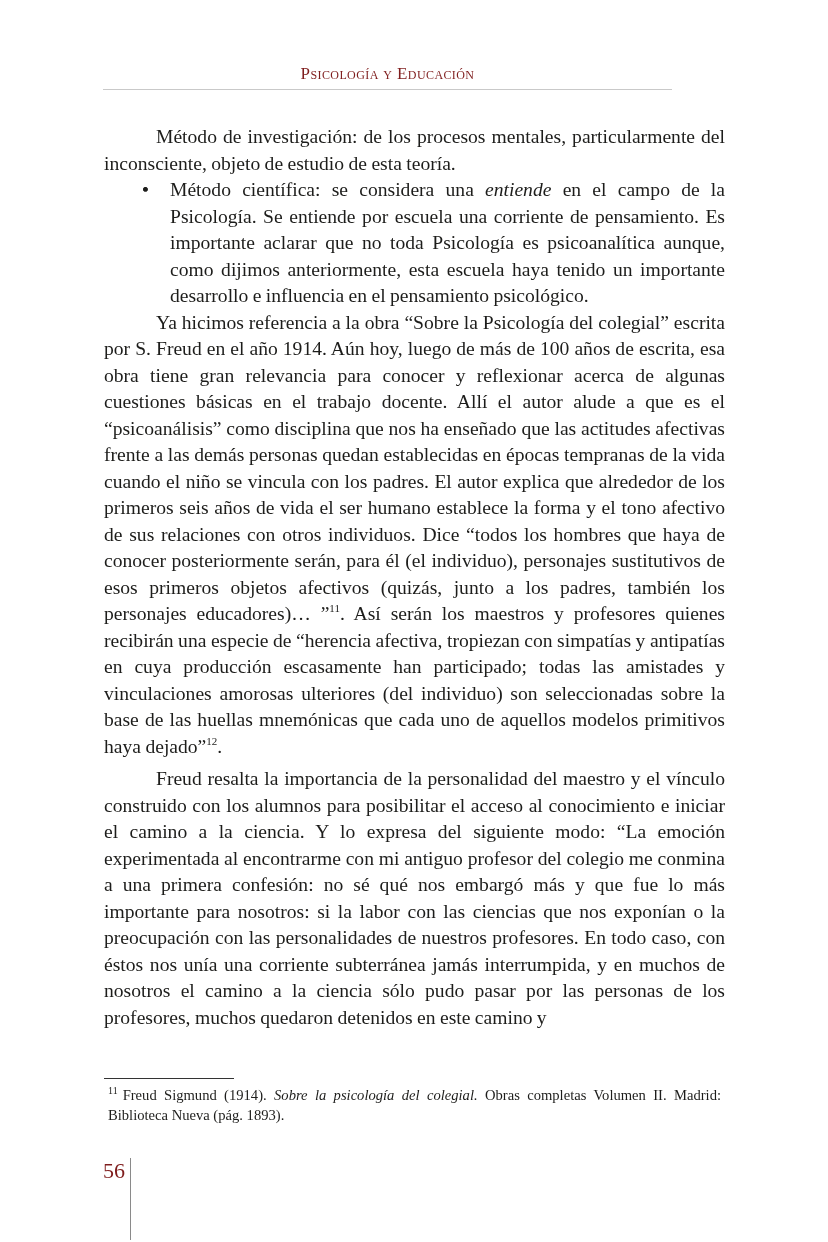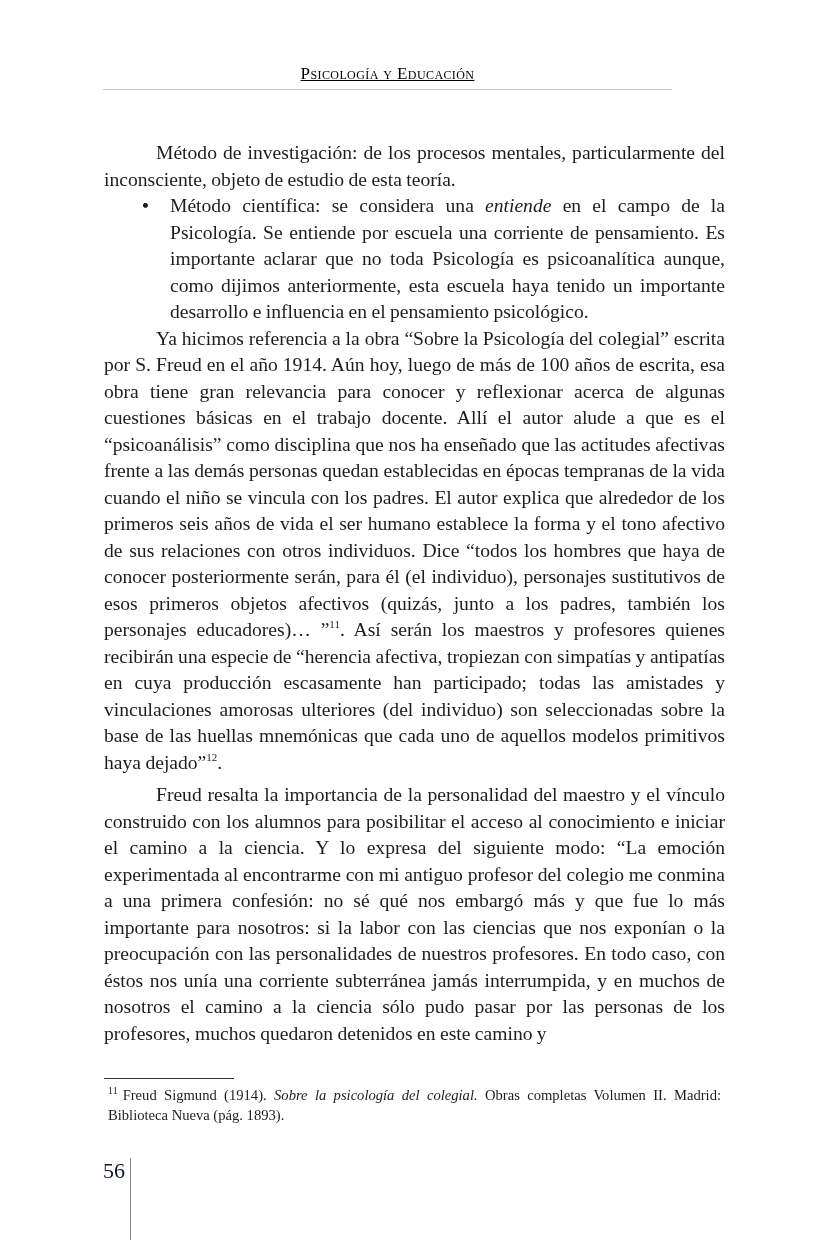--- a/index.html
+++ b/index.html
@@ -17,35 +17,34 @@
   }
   .running-header {
     position: absolute;
     left: 103px;
     top: 64px;
     width: 569px;
     text-align: center;
     font-size: 17px;
     letter-spacing: 0.4px;
     font-variant: small-caps;
-    color: #000000;
-    text-decoration: underline;
+    color: #7f1d1d;
   }
   .header-rule {
     position: absolute;
     left: 103px;
     top: 89px;
     width: 569px;
     height: 1px;
     background: #c9c9c9;
   }
   .body-text {
     position: absolute;
     left: 104px;
-    top: 140px;
+    top: 124px;
     width: 621px;
     font-size: 19.6px;
     line-height: 26.5px;
     text-align: justify;
     word-spacing: -0.5px;
   }
   .body-text p {
     margin: 0;
   }
   .indent {
@@ -96,21 +95,21 @@
     vertical-align: super;
     line-height: 0;
     margin-right: 5px;
   }
   .page-number {
     position: absolute;
     left: 103px;
     top: 1158px;
     font-size: 22px;
     line-height: 26px;
-    color: #0f172a;
+    color: #7f1d1d;
   }
   .page-rule {
     position: absolute;
     left: 130px;
     top: 1158px;
     width: 1px;
     height: 82px;
     background: #8a8a8a;
   }
 </style>

